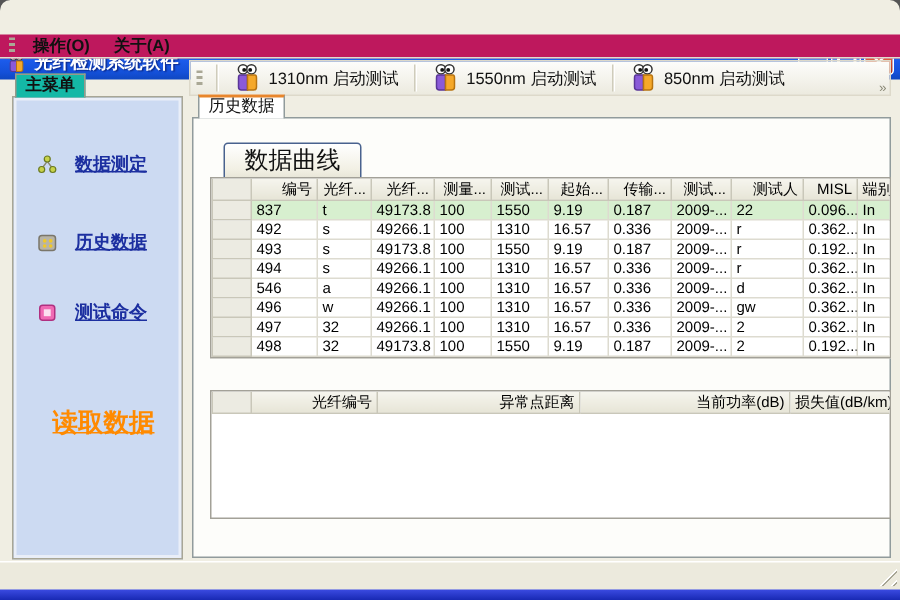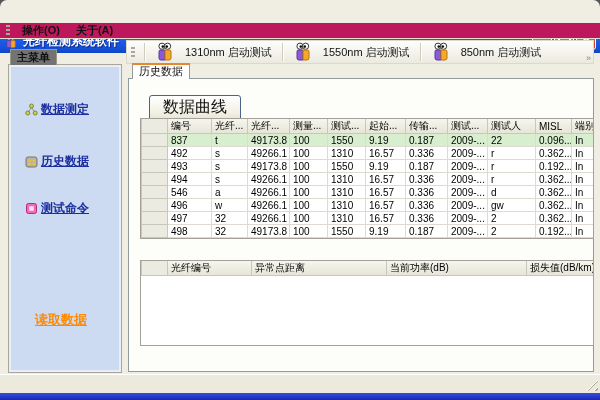--- a/index.html
+++ b/index.html
@@ -23,45 +23,45 @@
   .gripv{width:4px;height:11px;margin:0 4px;background:repeating-linear-gradient(180deg,#aaa896 0 2px,transparent 2px 4px);}
   .menu-item{padding:1px 8px;cursor:default;}
   
   .toolbar{position:absolute;left:126px;top:40px;width:468px;height:24px;
     background:linear-gradient(180deg,#fdfdfb,#eceadf);border:1px solid #ddd9ca;display:flex;align-items:center;font-size:11px;}
   .combo{width:106px;height:19px;border:1px solid #adb2a8;background:#f1f0e6;display:flex;align-items:center;margin-left:4px;}
   .combo-text{flex:1;color:#9e9d8e;font-size:10.5px;padding-left:4px;white-space:nowrap;overflow:hidden;}
   .combo-arrow{width:15px;height:17px;background:linear-gradient(180deg,#fbfbf8,#d8d4c4);
     border-left:1px solid #c4c1b2;color:#6a695c;font-size:7px;display:flex;align-items:center;justify-content:center;}
   .sep{width:1px;height:18px;background:#cfccbb;box-shadow:1px 0 0 #fff;margin:0 5px;}
-  .tb-btn{display:flex;align-items:center;gap:10px;padding:0 5px;height:22px;white-space:nowrap;color:#111;}
+  .tb-btn{display:flex;align-items:center;gap:4px;padding:0 5px;height:22px;white-space:nowrap;color:#111;}
   .tb-of{margin-left:auto;margin-right:2px;color:#8a8876;font-size:9px;align-self:flex-end;}
   .tb-of::before{content:"\00bb";}
   
-  .sidebar-tab{position:absolute;left:10px;top:49px;height:16px;padding:0 6px;background:#737373;
+  .sidebar-tab{position:absolute;left:10px;top:49px;height:16px;padding:0 6px;background:#14b8a6;
     border:1px solid #9a988a;border-bottom:none;font-size:11px;line-height:15px;font-weight:bold;z-index:3;color:#111;}
   .sidebar{position:absolute;left:8px;top:64px;width:114px;height:309px;background:#ccdaf2;
     border:1px solid #a8a696;box-shadow:inset 0 0 0 2px #e9eef8;}
-  .side-item{position:absolute;left:16px;display:flex;align-items:center;gap:3px;height:16px;}
+  .side-item{position:absolute;left:16px;display:flex;align-items:center;gap:12px;height:16px;}
   .side-link{color:var(--sidebar-link-blue,#1c2fa0);font-weight:bold;font-size:12px;text-decoration:underline;cursor:pointer;}
   .read-data{position:absolute;left:26px;top:205px;color:var(--read-data-orange,#ff8a00);
-    font-weight:bold;font-size:13px;text-decoration:underline;cursor:pointer;margin-top:41px;}
+    font-weight:bold;font-size:17px;text-decoration:underline;cursor:pointer;}
   
   .main-tab{position:absolute;left:132px;top:63px;height:16px;padding:0 6px;background:#fff;
     border:1px solid #919b9c;border-bottom:none;border-top:2px solid var(--tab-accent-orange,#e8862c);
     font-size:11px;line-height:13px;z-index:3;color:#111;}
   .main-panel{position:absolute;left:128px;top:78px;width:466px;height:294px;background:#fdfdfa;border:1px solid #919b9c;}
   .xp-btn{position:absolute;left:20px;top:16px;width:92px;height:30px;font-family:inherit;font-size:16px;color:#111;
     background:linear-gradient(180deg,#ffffff,#f2f0e4 60%,#dfdccd);border:1px solid #49628e;border-radius:3px;}
   .tbl-wrap{position:absolute;left:11px;border:1px solid #a3a198;background:#fff;overflow:hidden;}
   .t1{top:39px;width:454px;}
   .t2{top:181px;width:454px;height:86px;}
   table{border-collapse:collapse;table-layout:fixed;width:100%;font-size:10px;font-family:inherit;color:#000;}
   th{background:linear-gradient(180deg,#f6f5ee,#e7e5d7);border:1px solid #c9c7b9;border-top:none;
-    height:12px;font-weight:normal;text-align:left;padding:0 3px;white-space:nowrap;overflow:hidden;}
+    height:12px;font-weight:normal;text-align:right;padding:0 3px;white-space:nowrap;overflow:hidden;}
   td{border:1px solid #dddbd0;height:13px;padding:0 3px;white-space:nowrap;overflow:hidden;background:#fff;}
   td.ind,th.ind{background:#ecebe2;border-color:#c9c7b9;}
   tr.sel td:not(.ind){background:var(--selected-row-green,#d7efcf);}
   
   .statusbar{position:absolute;left:0;top:374px;width:600px;height:19px;background:#eceadd;border-top:1px solid #fff;}
   .sizegrip{position:absolute;right:2px;bottom:2px;width:13px;height:13px;
     background:repeating-linear-gradient(135deg,#ffffff 0 1px,#a8a695 1px 2px,transparent 2px 5px);
     clip-path:polygon(100% 0,100% 100%,0 100%);}
   .bottom-edge{position:absolute;left:0;top:393px;width:600px;height:7px;background:linear-gradient(180deg,#3b4be2,#1829b4);}
   .icon{display:inline-flex;flex:none;}

